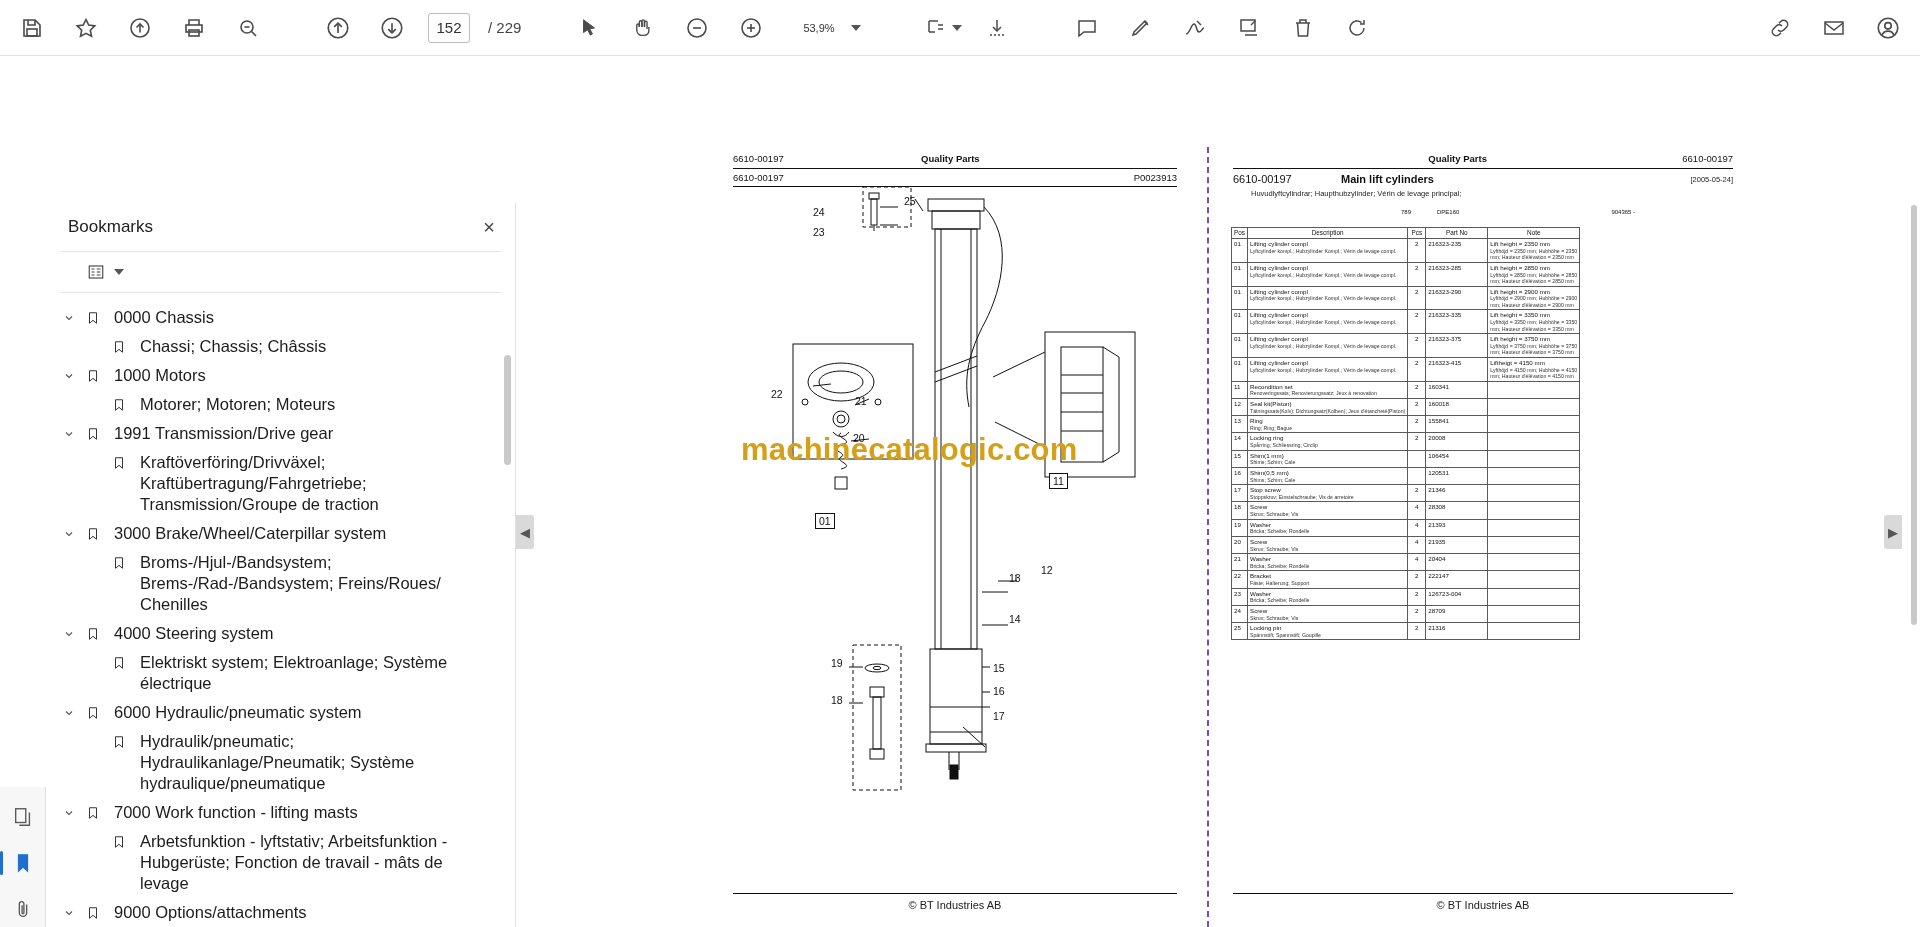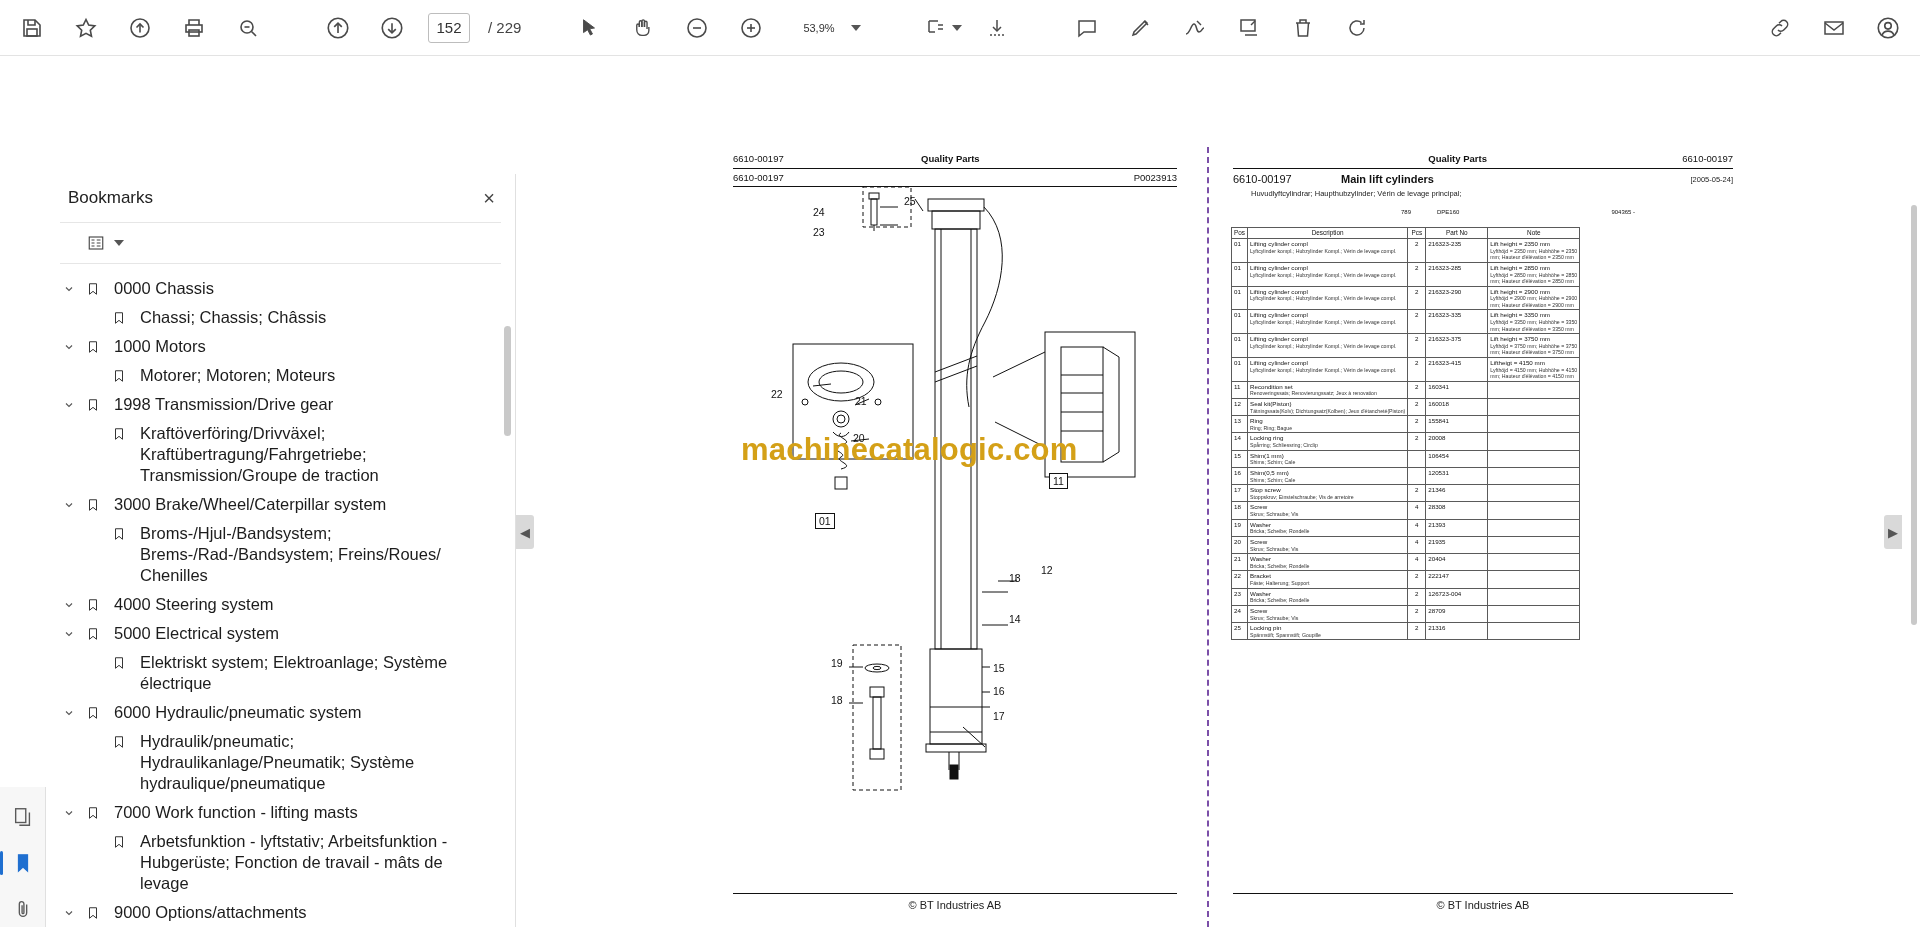--- a/index.html
+++ b/index.html
@@ -458,21 +458,21 @@
               <span class="tw">
                 <svg width="12" height="12" viewBox="0 0 24 24" fill="none" stroke="#555" stroke-width="2.2">
                   <path d="M6 9l6 6 6-6"></path>
                 </svg>
               </span>
               <span class="bm-icon">
                 <svg width="14" height="16" viewBox="0 0 24 24" fill="none" stroke="#333" stroke-width="1.7">
                   <path d="M6 3h12v18l-6-5-6 5z"></path>
                 </svg>
               </span>
-              <span class="tree-label">1998 Transmission/Drive gear</span>
+              <span class="tree-label">1991 Transmission/Drive gear</span>
             </div>
             <div class="tree-row child">
               <span class="tw"></span>
               <span class="bm-icon">
                 <svg width="14" height="16" viewBox="0 0 24 24" fill="none" stroke="#333" stroke-width="1.7">
                   <path d="M6 3h12v18l-6-5-6 5z"></path>
                 </svg>
               </span>
               <span class="tree-label">Kraftöverföring/Drivväxel; Kraftübertragung/Fahrgetriebe; Transmission/Groupe de traction</span>
             </div>
@@ -503,33 +503,20 @@
                 <svg width="12" height="12" viewBox="0 0 24 24" fill="none" stroke="#555" stroke-width="2.2">
                   <path d="M6 9l6 6 6-6"></path>
                 </svg>
               </span>
               <span class="bm-icon">
                 <svg width="14" height="16" viewBox="0 0 24 24" fill="none" stroke="#333" stroke-width="1.7">
                   <path d="M6 3h12v18l-6-5-6 5z"></path>
                 </svg>
               </span>
               <span class="tree-label">4000 Steering system</span>
-            </div>
-            <div class="tree-row">
-              <span class="tw">
-                <svg width="12" height="12" viewBox="0 0 24 24" fill="none" stroke="#555" stroke-width="2.2">
-                  <path d="M6 9l6 6 6-6"></path>
-                </svg>
-              </span>
-              <span class="bm-icon">
-                <svg width="14" height="16" viewBox="0 0 24 24" fill="none" stroke="#333" stroke-width="1.7">
-                  <path d="M6 3h12v18l-6-5-6 5z"></path>
-                </svg>
-              </span>
-              <span class="tree-label">5000 Electrical system</span>
             </div>
             <div class="tree-row child">
               <span class="tw"></span>
               <span class="bm-icon">
                 <svg width="14" height="16" viewBox="0 0 24 24" fill="none" stroke="#333" stroke-width="1.7">
                   <path d="M6 3h12v18l-6-5-6 5z"></path>
                 </svg>
               </span>
               <span class="tree-label">Elektriskt system; Elektroanlage; Système électrique</span>
             </div>

